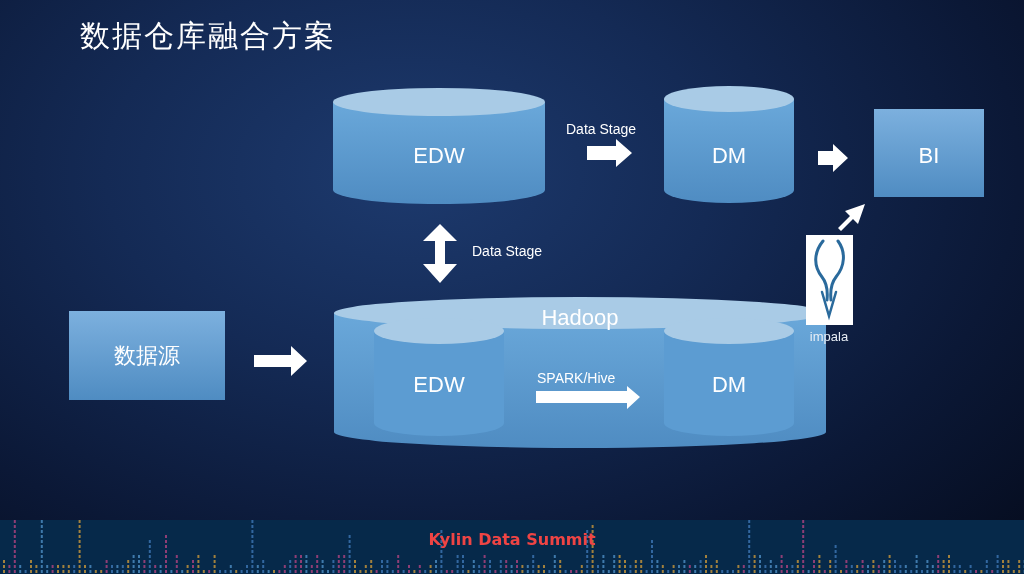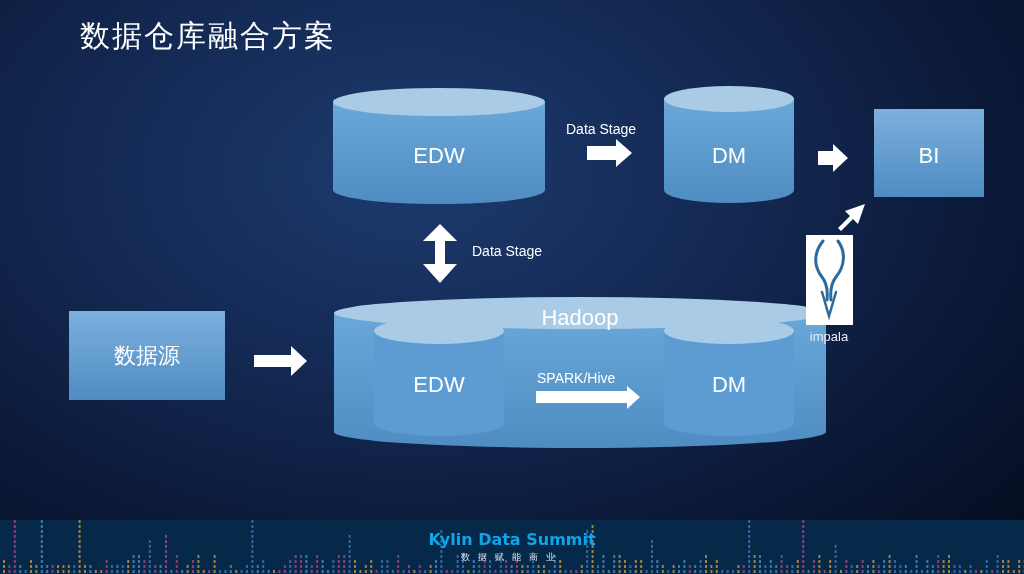--- a/index.html
+++ b/index.html
@@ -6,21 +6,21 @@
   body{width:1024px;height:574px;overflow:hidden;position:relative;
     font-family:"Liberation Sans","DejaVu Sans",sans-serif;
     background:radial-gradient(ellipse at 40% 30%, #1d3a6e 0%, #142a55 35%, #0b1836 70%, #050b1c 100%);}
   .slide{position:absolute;left:0;top:0;width:1024px;height:520px;padding-left:15px;}
   .title{position:absolute;left:80px;top:16px;color:#fff;font-size:30px;letter-spacing:2px;
     font-family:"DejaVu Sans",sans-serif;}
   svg.diagram{position:absolute;left:0;top:0;}
   .lbl{fill:#fff;font-family:"Liberation Sans",sans-serif;}
   .footer{position:absolute;left:0;top:520px;width:1024px;height:54px;background:#06294a;overflow:hidden;}
   .footer svg{position:absolute;left:0;top:0;}
-  .brand{position:absolute;left:0;width:1024px;text-align:center;top:10px;color:#0ea5e9;
+  .brand{position:absolute;left:0;width:1024px;text-align:center;top:10px;color:#ef4444;
     font-family:"DejaVu Sans",sans-serif;font-weight:bold;font-size:16px;}
   .tagline{position:absolute;left:0;width:1024px;text-align:center;top:31px;color:#dfe8f2;
     font-family:"DejaVu Sans",sans-serif;font-size:9px;letter-spacing:8px;}
 </style>
 </head>
 <body>
 
 <div class="slide">
   <div class="title">数据仓库融合方案</div>
 
@@ -649,14 +649,13 @@
       <rect x="1007.4" y="40" width="2" height="3" fill="#c9973a" opacity="0.8"></rect>
       <rect x="1012.8" y="50" width="2" height="3" fill="#c9973a" opacity="0.8"></rect>
       <rect x="1018.2" y="50" width="2" height="3" fill="#c9973a" opacity="0.8"></rect>
       <rect x="1018.2" y="45" width="2" height="3" fill="#c9973a" opacity="0.8"></rect>
       <rect x="1018.2" y="40" width="2" height="3" fill="#c9973a" opacity="0.8"></rect>
       <rect x="1023.6" y="50" width="2" height="3" fill="#4d8fc4" opacity="0.8"></rect>
       <rect x="1023.6" y="45" width="2" height="3" fill="#4d8fc4" opacity="0.8"></rect>
       <rect x="1023.6" y="40" width="2" height="3" fill="#4d8fc4" opacity="0.8"></rect>
     </svg>
   <div class="brand">Kylin Data Summit</div>
-  <div class="tagline">数据赋能商业</div>
 </div>
 
 </body></html>

